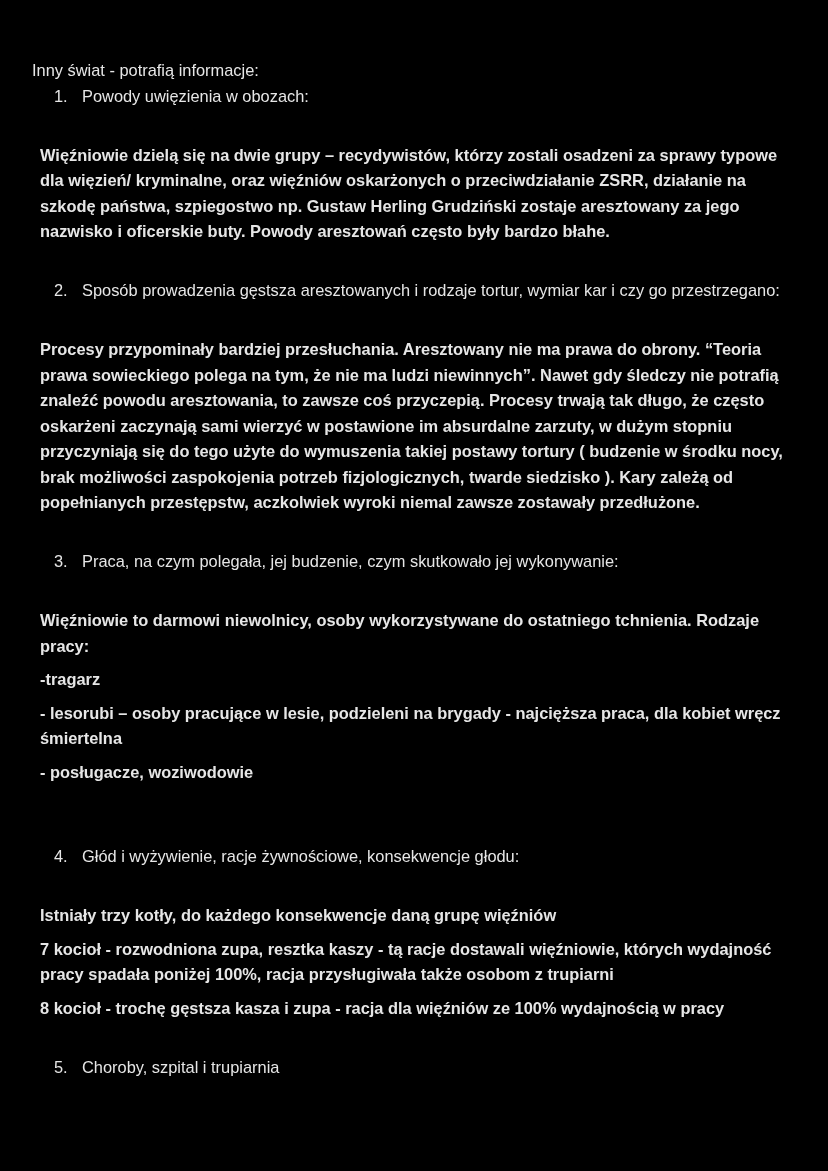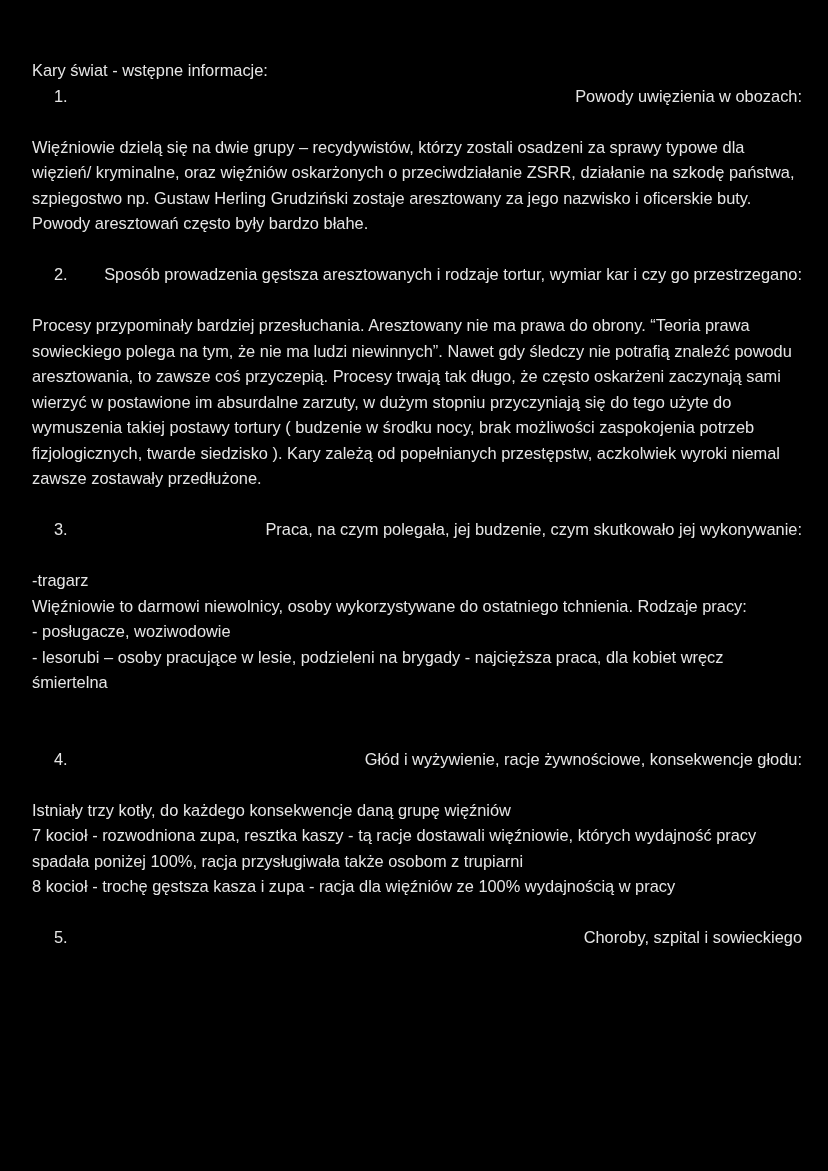--- a/index.html
+++ b/index.html
@@ -31,33 +31,33 @@
       margin: 0;
     }
     .list-num {
       width: 50px;
       padding-left: 22px;
       box-sizing: border-box;
       flex: 0 0 50px;
     }
     .list-text {
       flex: 1 1 auto;
-      text-align: right;
     }
     .para {
-      margin: 0;
+      margin: 8px;
+      font-weight: bold;
     }
     .gap { height: 25.5px; }
     .gap2 { height: 51px; }
   </style>
 </head>
 <body>
 
 <div class="page">
-  <p class="title">Kary świat - wstępne informacje:</p>
+  <p class="title">Inny świat - potrafią informacje:</p>
 
   <div class="list-head">
     <span class="list-num">1.</span>
     <span class="list-text">Powody uwięzienia w obozach:</span>
   </div>
   <div class="gap"></div>
   <p class="para">Więźniowie dzielą się na dwie grupy – recydywistów, którzy zostali osadzeni za sprawy typowe dla więzień/ kryminalne, oraz więźniów oskarżonych o przeciwdziałanie ZSRR, działanie na szkodę państwa, szpiegostwo np. Gustaw Herling Grudziński zostaje aresztowany za jego nazwisko i oficerskie buty. Powody aresztowań często były bardzo błahe.</p>
   <div class="gap"></div>
 
   <div class="list-head">
@@ -66,33 +66,33 @@
   </div>
   <div class="gap"></div>
   <p class="para">Procesy przypominały bardziej przesłuchania. Aresztowany nie ma prawa do obrony. “Teoria prawa sowieckiego polega na tym, że nie ma ludzi niewinnych”. Nawet gdy śledczy nie potrafią znaleźć powodu aresztowania, to zawsze coś przyczepią. Procesy trwają tak długo, że często oskarżeni zaczynają sami wierzyć w postawione im absurdalne zarzuty, w dużym stopniu przyczyniają się do tego użyte do wymuszenia takiej postawy tortury ( budzenie w środku nocy, brak możliwości zaspokojenia potrzeb fizjologicznych, twarde siedzisko ). Kary zależą od popełnianych przestępstw, aczkolwiek wyroki niemal zawsze zostawały przedłużone.</p>
   <div class="gap"></div>
 
   <div class="list-head">
     <span class="list-num">3.</span>
     <span class="list-text">Praca, na czym polegała, jej budzenie, czym skutkowało jej wykonywanie:</span>
   </div>
   <div class="gap"></div>
+  <p class="para">Więźniowie to darmowi niewolnicy, osoby wykorzystywane do ostatniego tchnienia. Rodzaje pracy:</p>
   <p class="para">-tragarz</p>
-  <p class="para">Więźniowie to darmowi niewolnicy, osoby wykorzystywane do ostatniego tchnienia. Rodzaje pracy:</p>
+  <p class="para">- lesorubi – osoby pracujące w lesie, podzieleni na brygady - najcięższa praca, dla kobiet wręcz śmiertelna</p>
   <p class="para">- posługacze, woziwodowie</p>
-  <p class="para">- lesorubi – osoby pracujące w lesie, podzieleni na brygady - najcięższa praca, dla kobiet wręcz śmiertelna</p>
   <div class="gap2"></div>
 
   <div class="list-head">
     <span class="list-num">4.</span>
     <span class="list-text">Głód i wyżywienie, racje żywnościowe, konsekwencje głodu:</span>
   </div>
   <div class="gap"></div>
   <p class="para">Istniały trzy kotły, do każdego konsekwencje daną grupę więźniów</p>
   <p class="para">7 kocioł - rozwodniona zupa, resztka kaszy - tą racje dostawali więźniowie, których wydajność pracy spadała poniżej 100%, racja przysługiwała także osobom z trupiarni</p>
   <p class="para">8 kocioł - trochę gęstsza kasza i zupa - racja dla więźniów ze 100% wydajnością w pracy</p>
   <div class="gap"></div>
 
   <div class="list-head">
     <span class="list-num">5.</span>
-    <span class="list-text">Choroby, szpital i sowieckiego</span>
+    <span class="list-text">Choroby, szpital i trupiarnia</span>
   </div>
 </div>
 
 </body></html>

